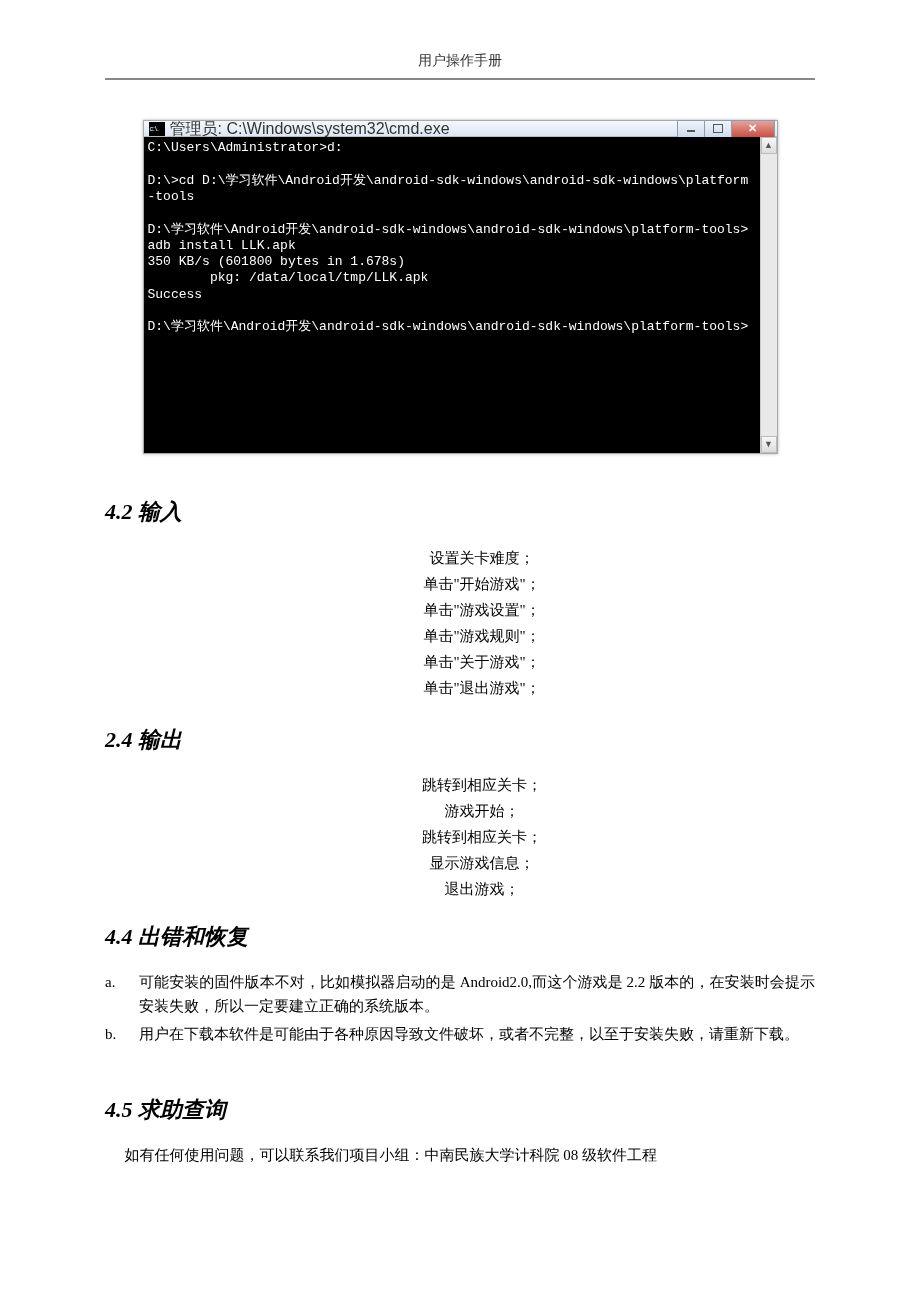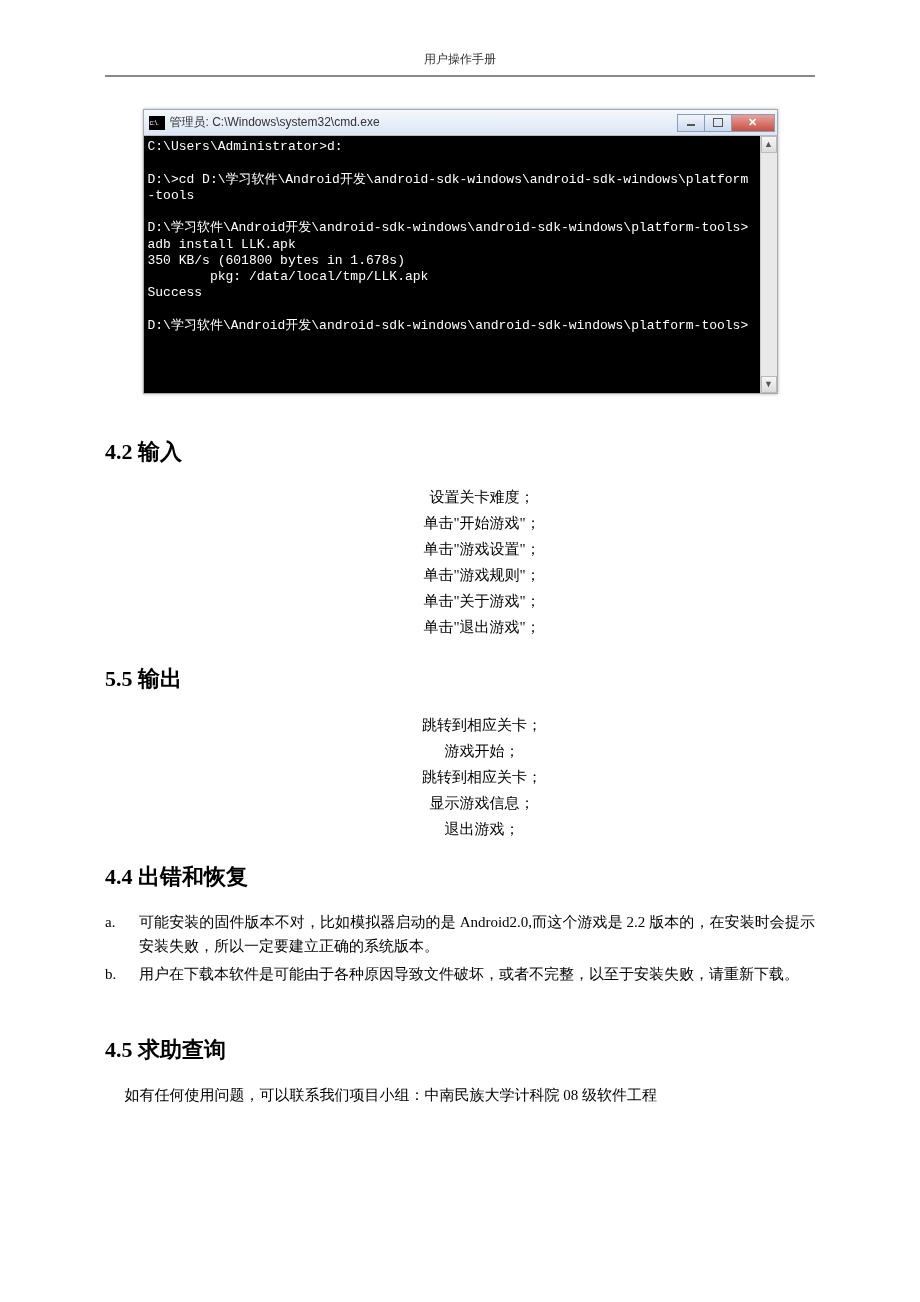--- a/index.html
+++ b/index.html
@@ -7,41 +7,41 @@
     font-family: SimSun, "宋体", serif;
     background: #ffffff;
     width: 920px;
     padding: 50px 105px 40px 105px;
     color: #000000;
     font-size: 15px;
     line-height: 1.6;
   }
   .page-header {
     text-align: center;
-    font-size: 12px;
+    font-size: 14px;
     padding-bottom: 6px;
     border-bottom: 2.5px double #888;
-    margin-bottom: 32px;
+    margin-bottom: 40px;
     color: #333;
   }
   .cmd-window {
     width: 635px;
     margin: 0 auto 40px auto;
     border: 1px solid #aaa;
     border-radius: 0;
     box-shadow: 0 0 3px rgba(0,0,0,0.3);
   }
   .cmd-titlebar {
     display: flex;
     align-items: center;
-    height: 26px;
+    height: 16px;
     background: linear-gradient(#f5f8fc, #dbe6f4);
     border-bottom: 1px solid #bbb;
     font-family: "Microsoft YaHei", sans-serif;
-    font-size: 12px;
+    font-size: 16px;
     color: #333;
   }
   .cmd-icon {
     width: 16px;
     height: 14px;
     margin: 0 5px;
     background: #000;
     display: inline-block;
     position: relative;
   }
@@ -90,21 +90,21 @@
     display: flex;
   }
   .cmd-body {
     background: #000000;
     color: #ffffff;
     font-family: "NSimSun","宋体", "Courier New", monospace;
     font-size: 13px;
     line-height: 1.25;
     padding: 3px 4px 30px 4px;
     width: 618px;
-    height: 257px;
+    height: 316px;
     white-space: pre-wrap;
     word-break: break-all;
     overflow: hidden;
   }
   .cmd-scrollbar {
     width: 17px;
     background: #e9e9e9;
     border-left: 1px solid #ccc;
     display: flex;
     flex-direction: column;
@@ -117,20 +117,21 @@
     border: 1px solid #bbb;
     font-size: 9px;
     text-align: center;
     line-height: 14px;
     color: #555;
   }
   .section-title {
     font-family: SimSun, "宋体", serif;
     font-size: 22px;
     margin: 22px 0 16px 0;
+    font-style: italic;
   }
   .indent-block {
     margin-left: 44px;
     font-size: 15px;
   }
   .indent-block p { margin: 2px 0; text-align: center; }
   .ol-block {
     margin-left: 0;
     font-size: 15px;
     list-style: none;
@@ -188,21 +189,21 @@
 <h2 class="section-title">4.2 输入</h2>
 <div class="indent-block">
   <p>设置关卡难度；</p>
   <p>单击"开始游戏"；</p>
   <p>单击"游戏设置"；</p>
   <p>单击"游戏规则"；</p>
   <p>单击"关于游戏"；</p>
   <p>单击"退出游戏"；</p>
 </div>
 
-<h2 class="section-title">5.5 输出</h2>
+<h2 class="section-title">2.4 输出</h2>
 <div class="indent-block">
   <p>跳转到相应关卡；</p>
   <p>游戏开始；</p>
   <p>跳转到相应关卡；</p>
   <p>显示游戏信息；</p>
   <p>退出游戏；</p>
 </div>
 
 <h2 class="section-title" style="margin-top:18px;">4.4 出错和恢复</h2>
 <ul class="ol-block">

